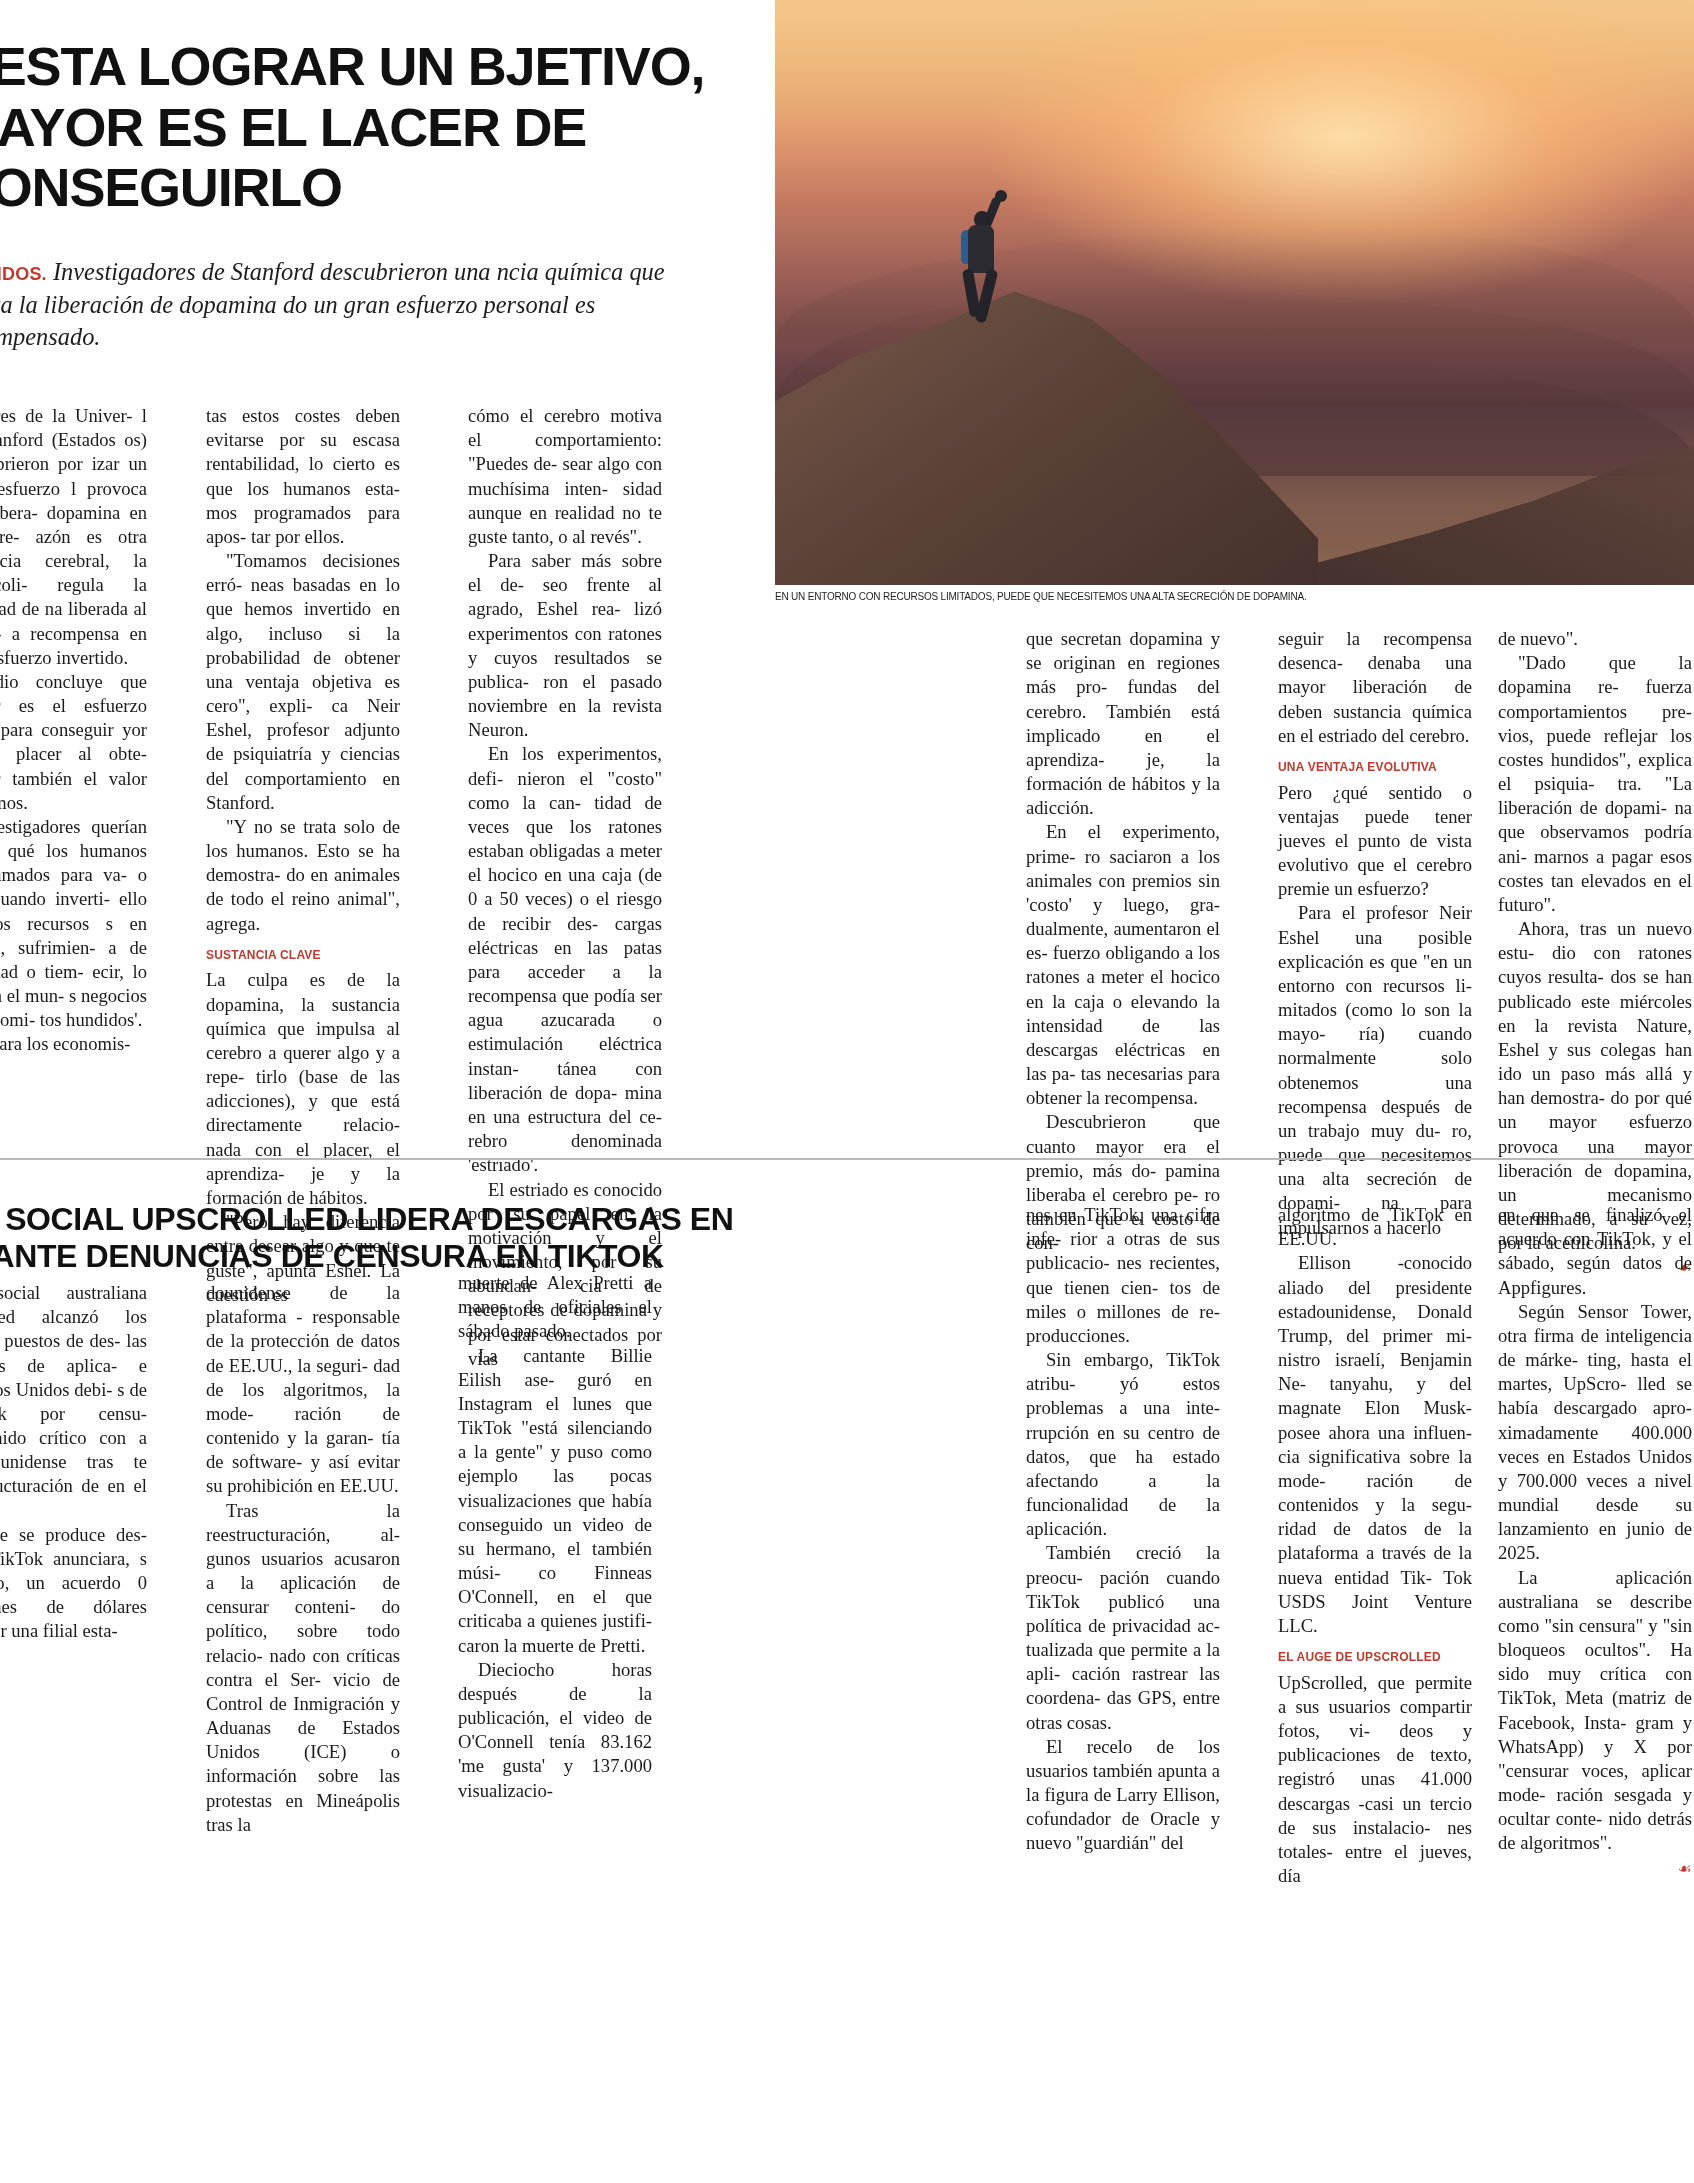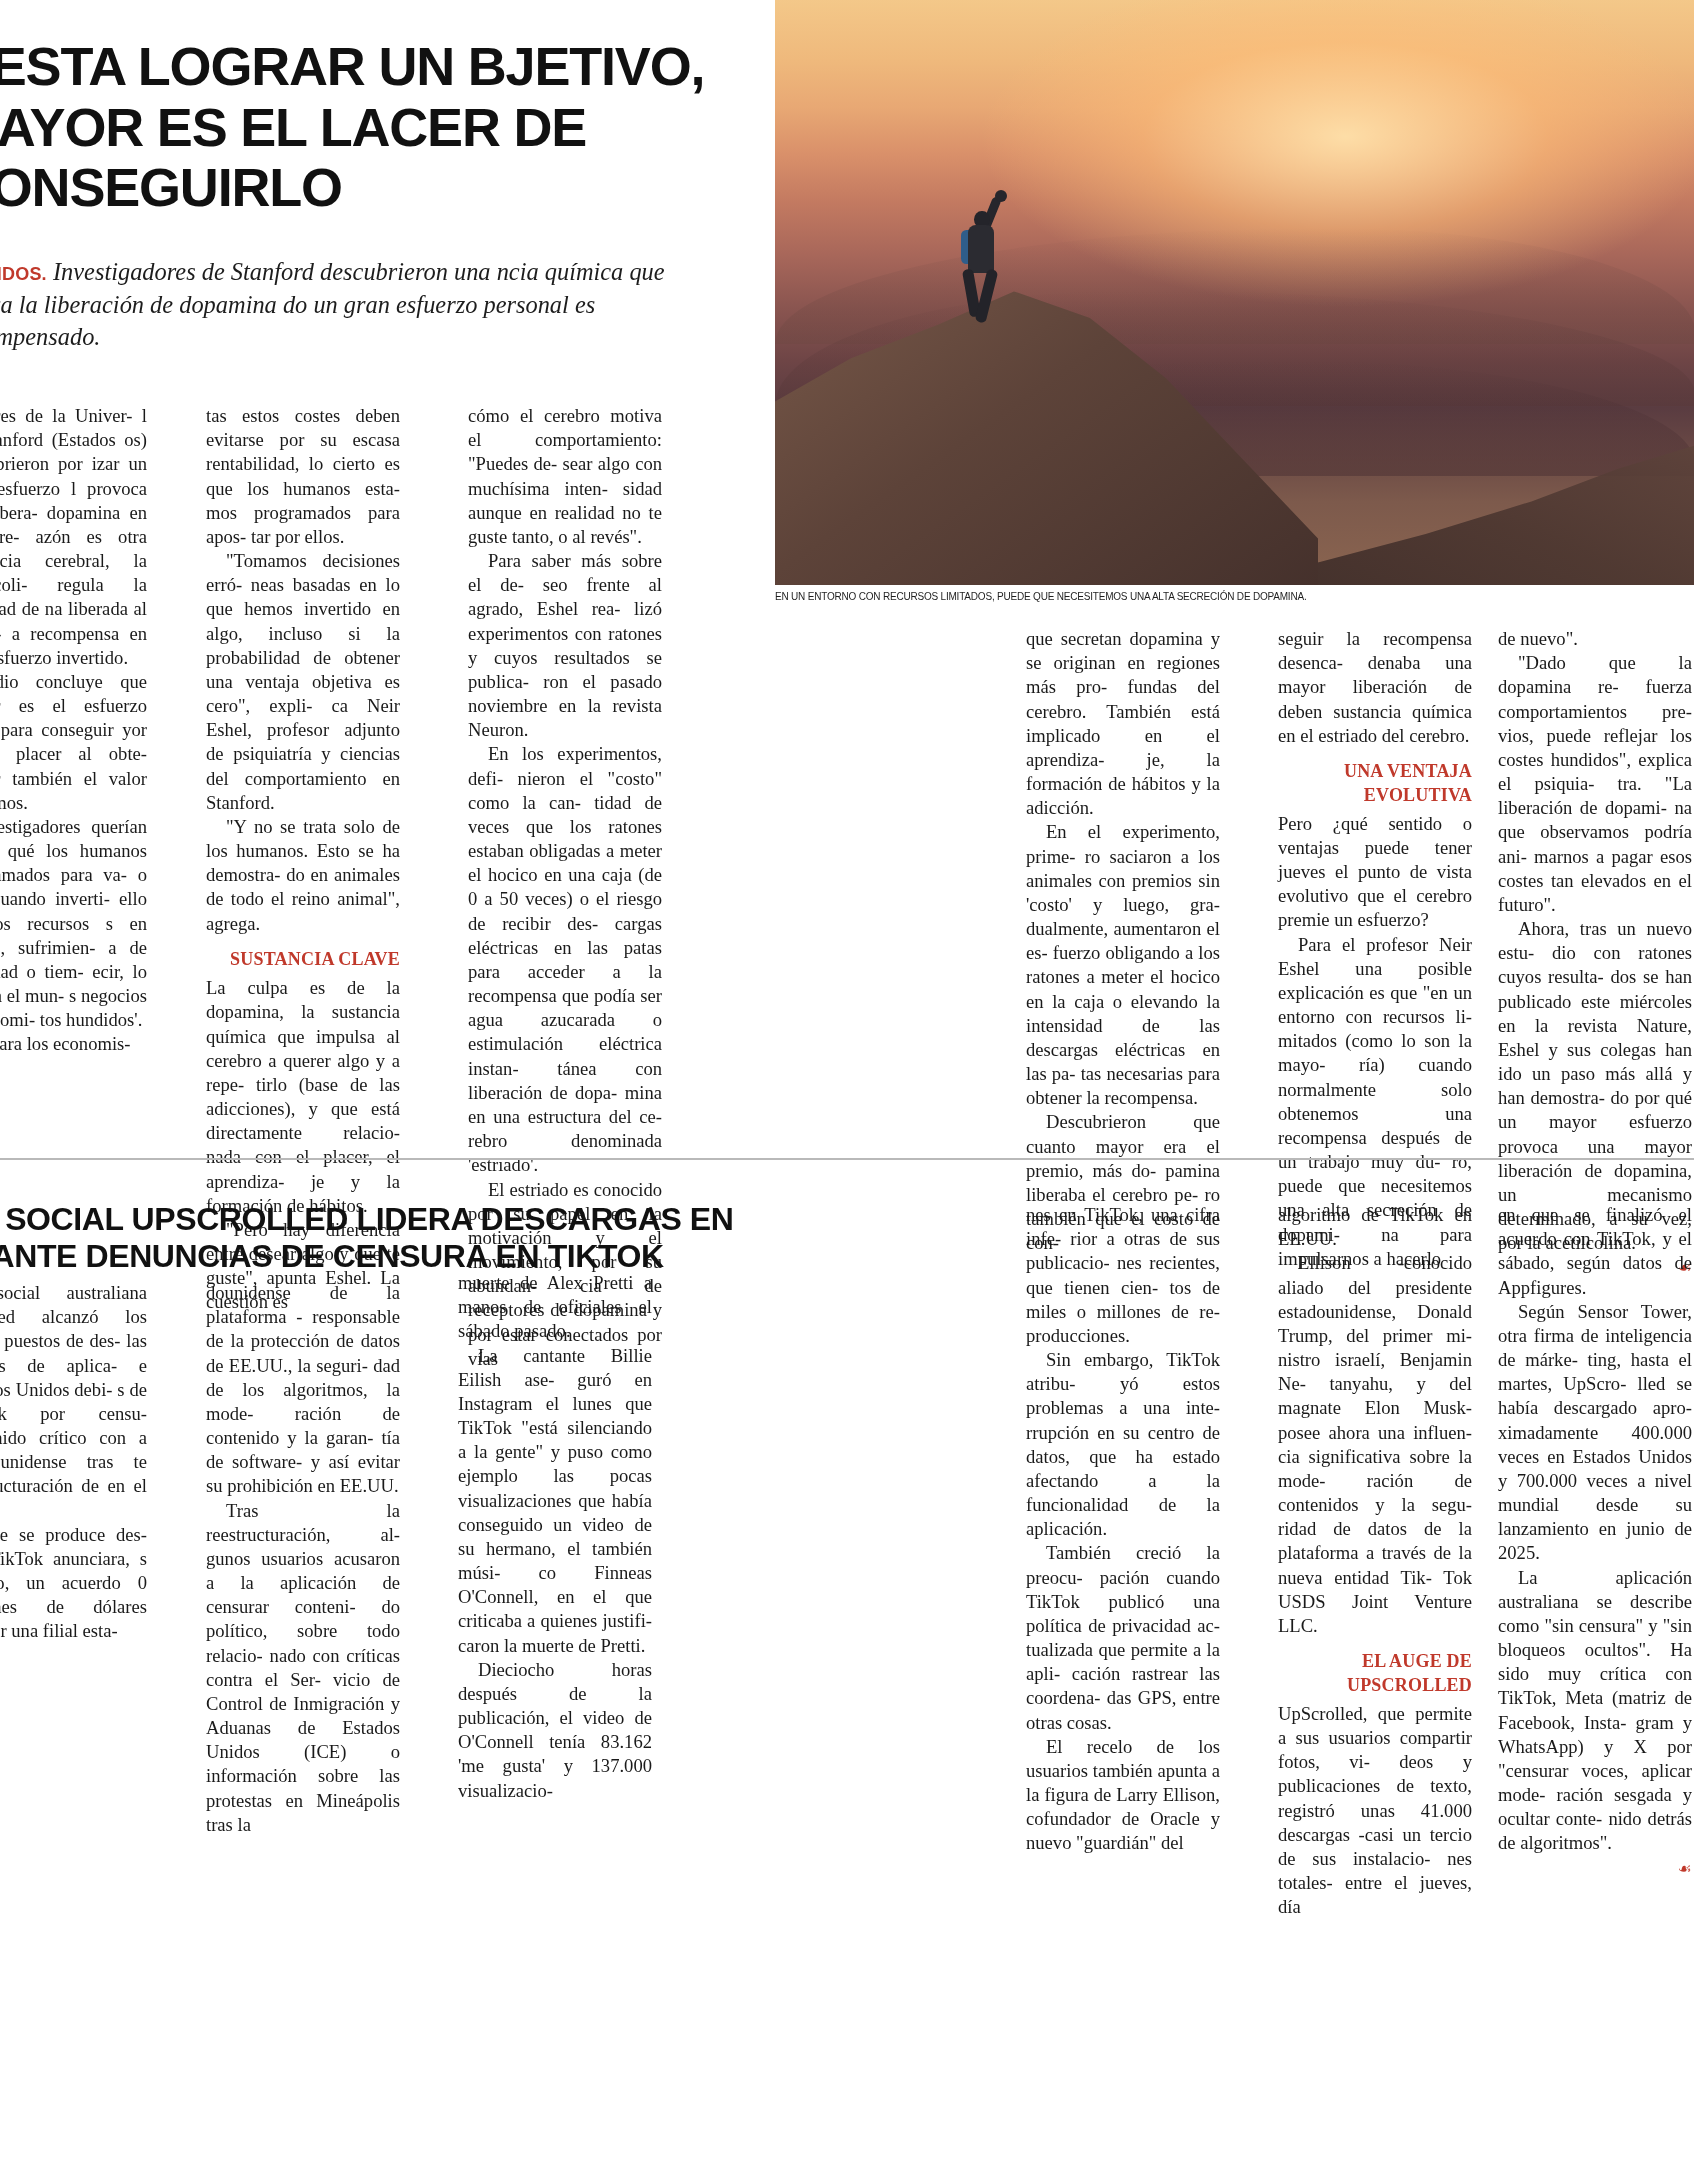--- a/index.html
+++ b/index.html
@@ -196,29 +196,29 @@
     text-align: justify;
     hyphens: auto;
     -webkit-hyphens: auto;
   }
   .col p {
     margin: 0;
     text-indent: 20px;
   }
   .col p.first { text-indent: 0; }
   .subhead {
-    font-family: Liberation Serif, serif;
+    font-family: Liberation Sans, sans-serif;
     font-weight: 700;
-    font-size: 18px;
+    font-size: 12px;
     letter-spacing: 0.2px;
     color: #c0392b;
     text-transform: uppercase;
     margin: 12.4px 0 4.7px 0;
     text-indent: 0 !important;
-    text-align: right;
+    text-align: left;
   }
   .endmark {
     font-family: "DejaVu Sans", sans-serif;
     font-size: 15.5px;
     color: #c0392b;
   }
 
   
   .a1c1 { left: -47px;  top: 404px;  width: 194px; }
   .a1c2 { left: 206px;  top: 404px;  width: 194px; }

